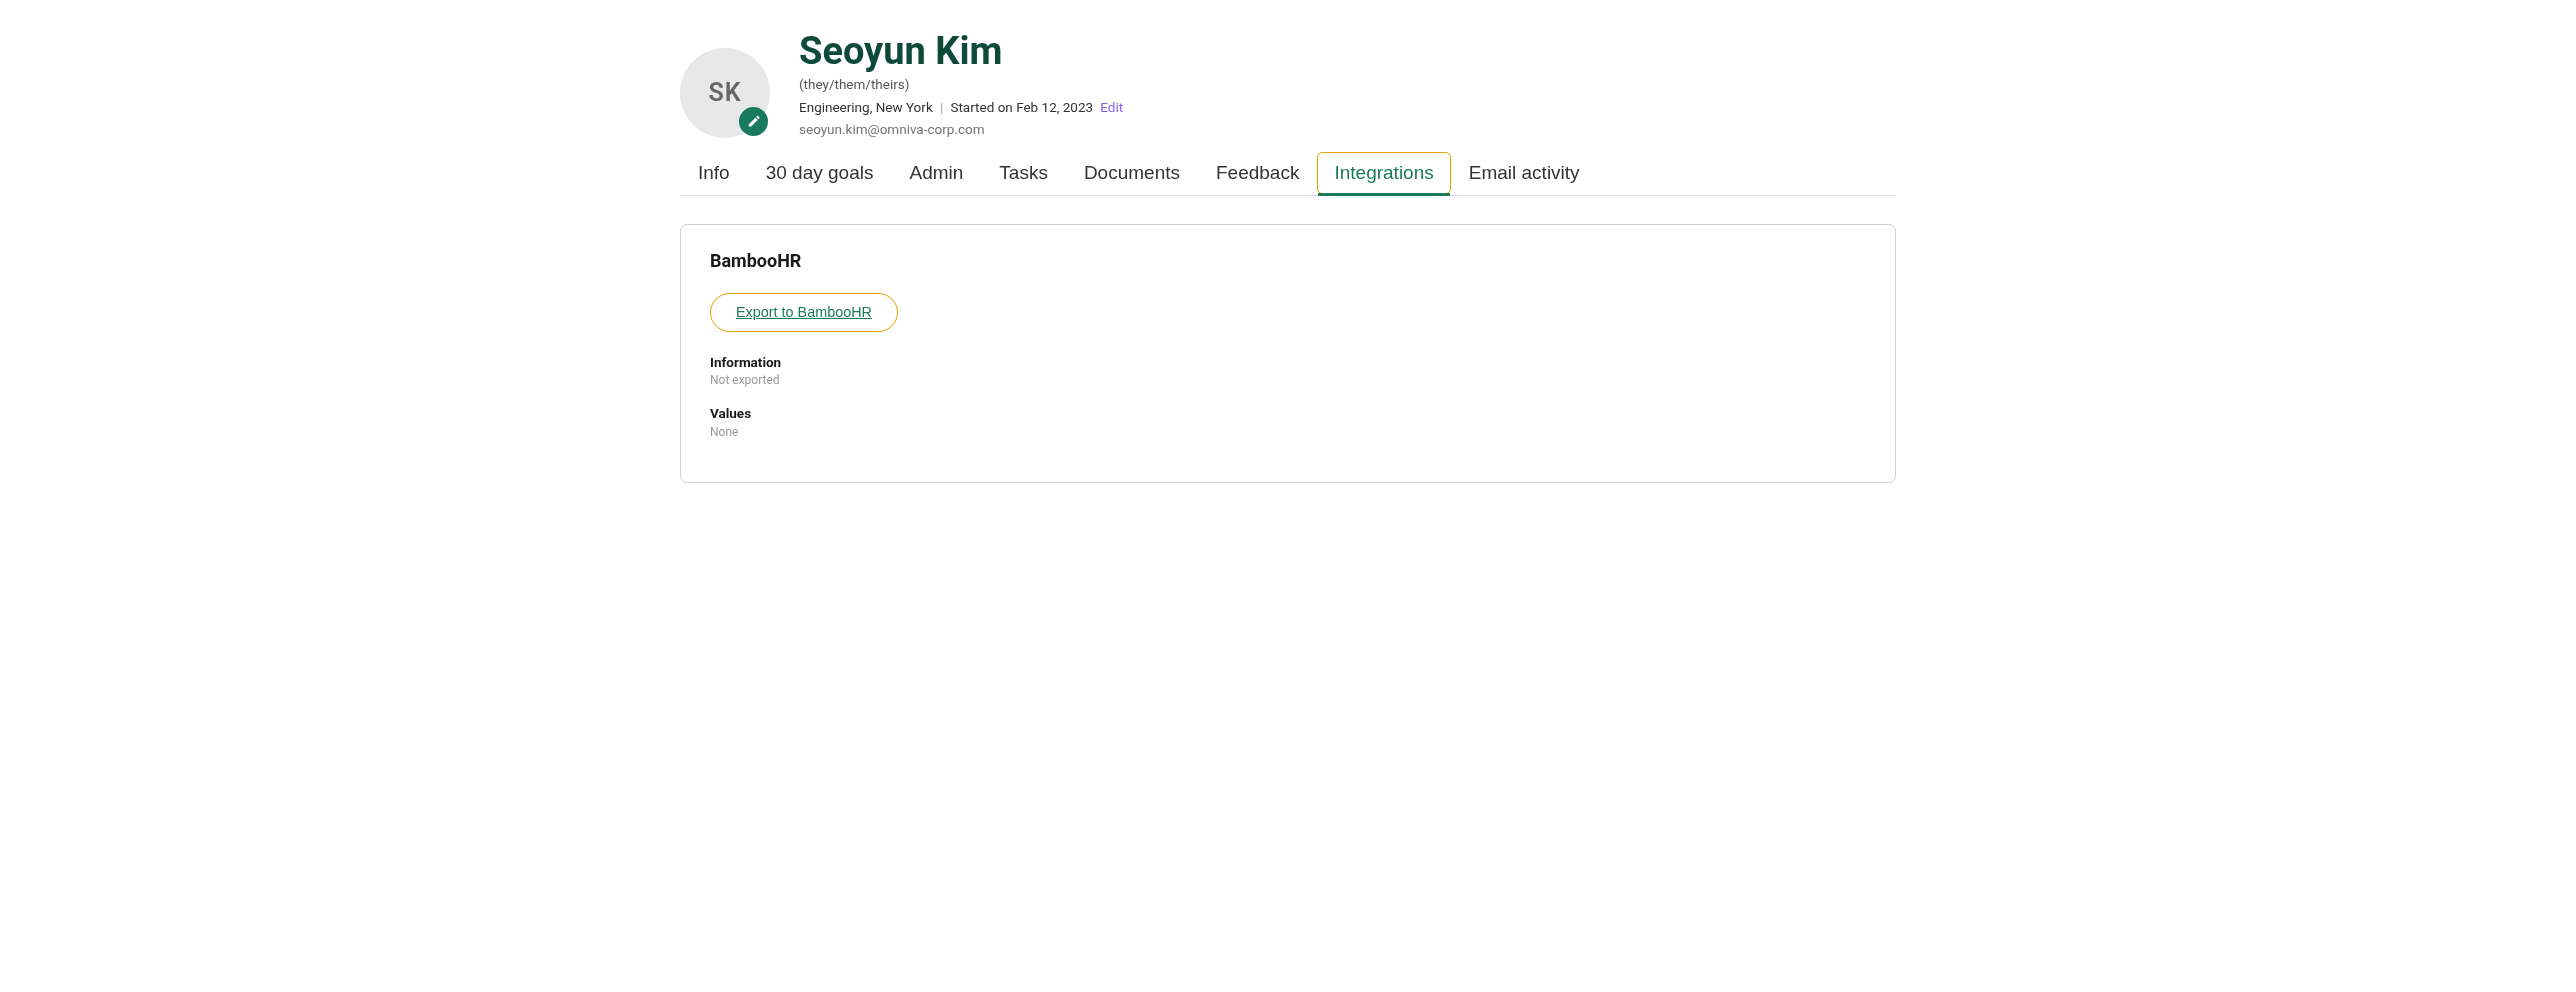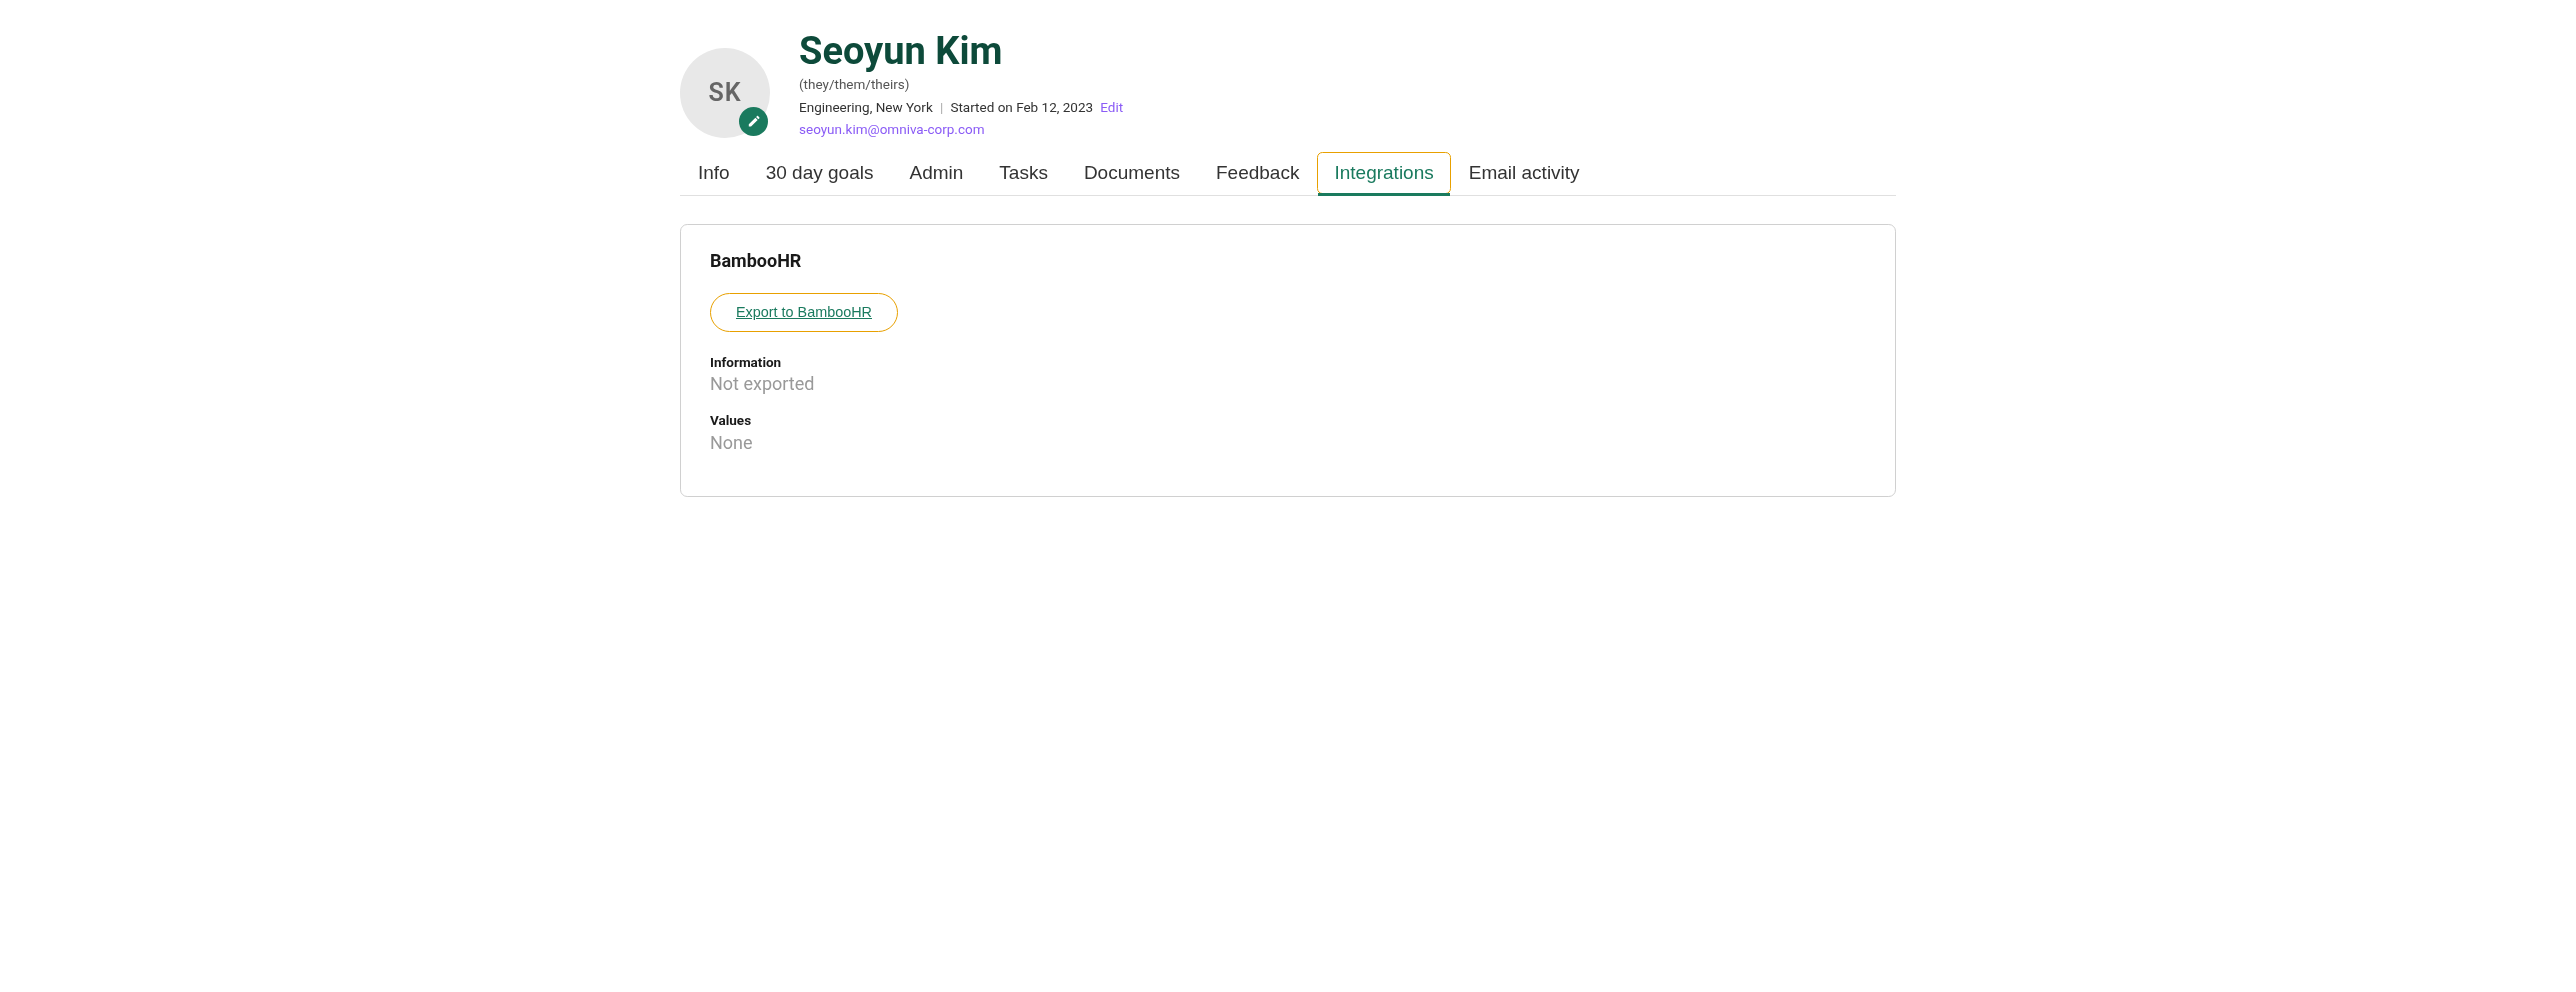--- a/index.html
+++ b/index.html
@@ -101,21 +101,21 @@
     }
 
     .profile-meta .edit-link {
       color: #8b5cf6;
       text-decoration: none;
       cursor: pointer;
     }
 
     .profile-email {
       font-size: 13.5px;
-      color: #8b5cf6;
+      color: #737373;
       text-decoration: none;
     }
 
     
     .nav-tabs {
       display: flex;
       align-items: center;
       gap: 0;
       border-bottom: 0.9px solid #e0e0e0;
       margin-bottom: 21.5px;
@@ -187,21 +187,21 @@
     }
 
     .info-label {
       font-size: 13.5px;
       font-weight: 700;
       color: #1a1a1a;
       margin-bottom: 3.6px;
     }
 
     .info-value {
-      font-size: 18px;
+      font-size: 12px;
       color: #999;
     }
   </style>
 </head>
 <body>
 
 <div class="page-container">
 
   <div class="profile-header">
     <div class="avatar-wrapper">

